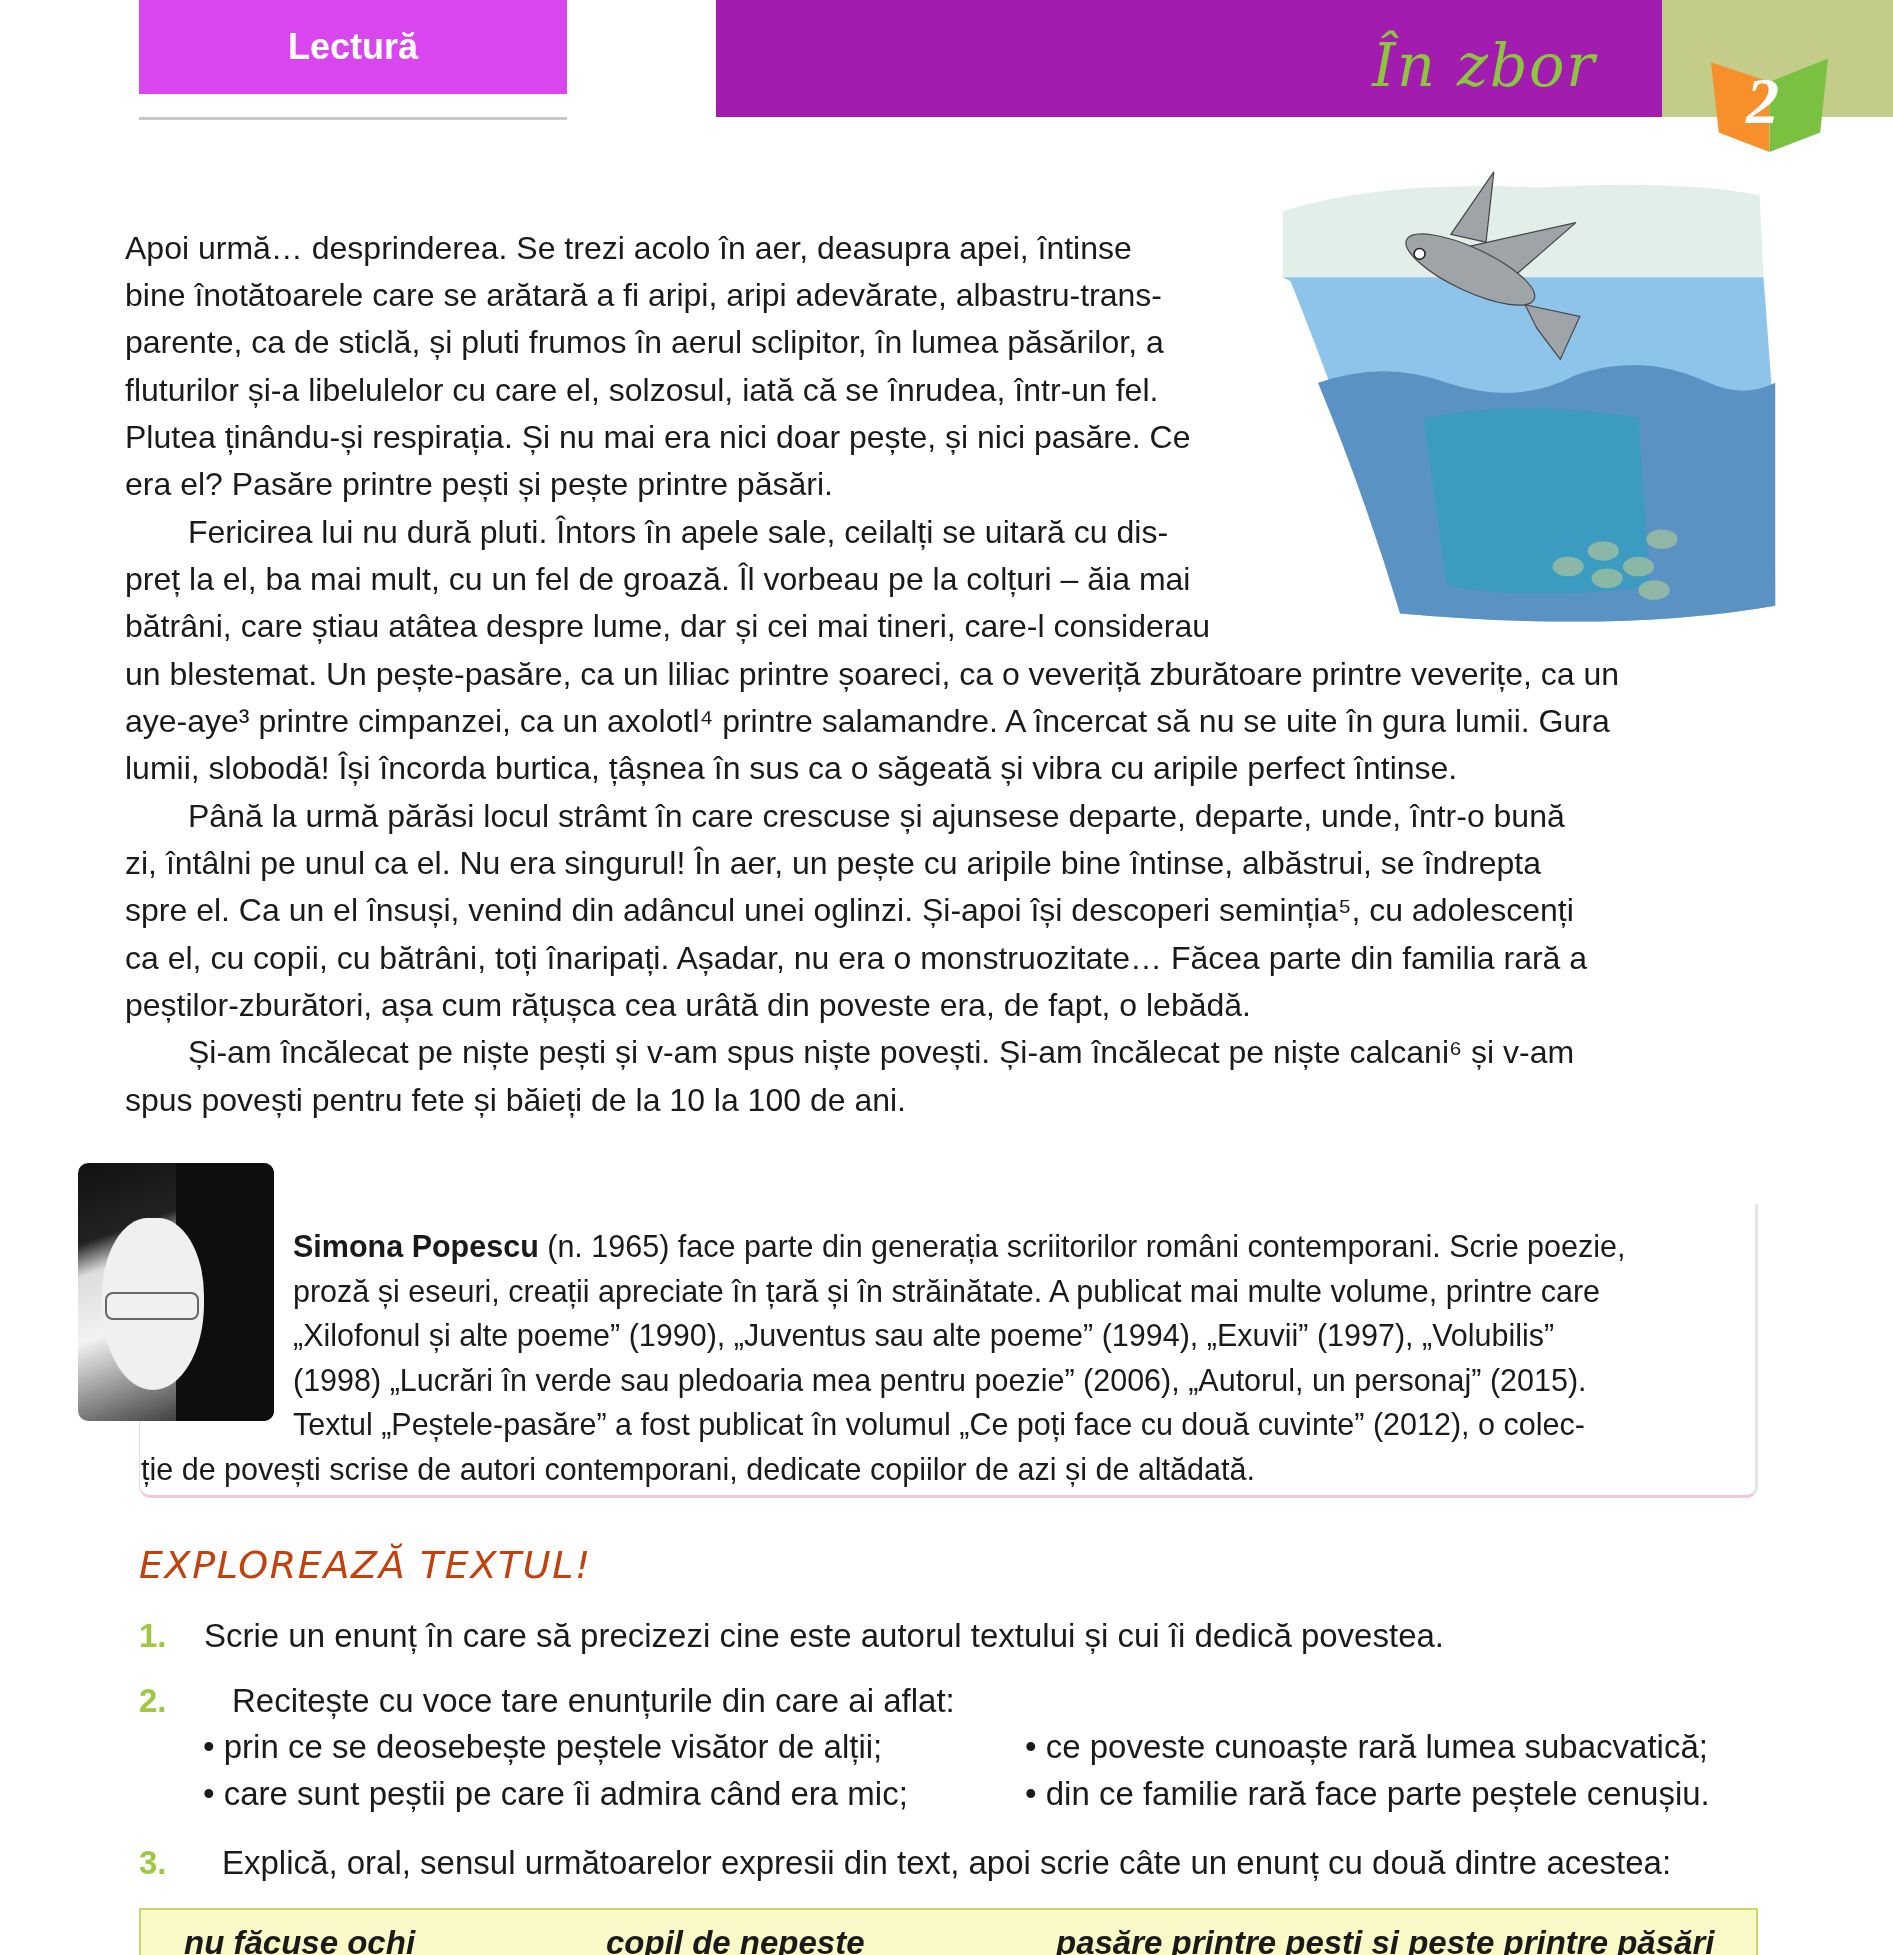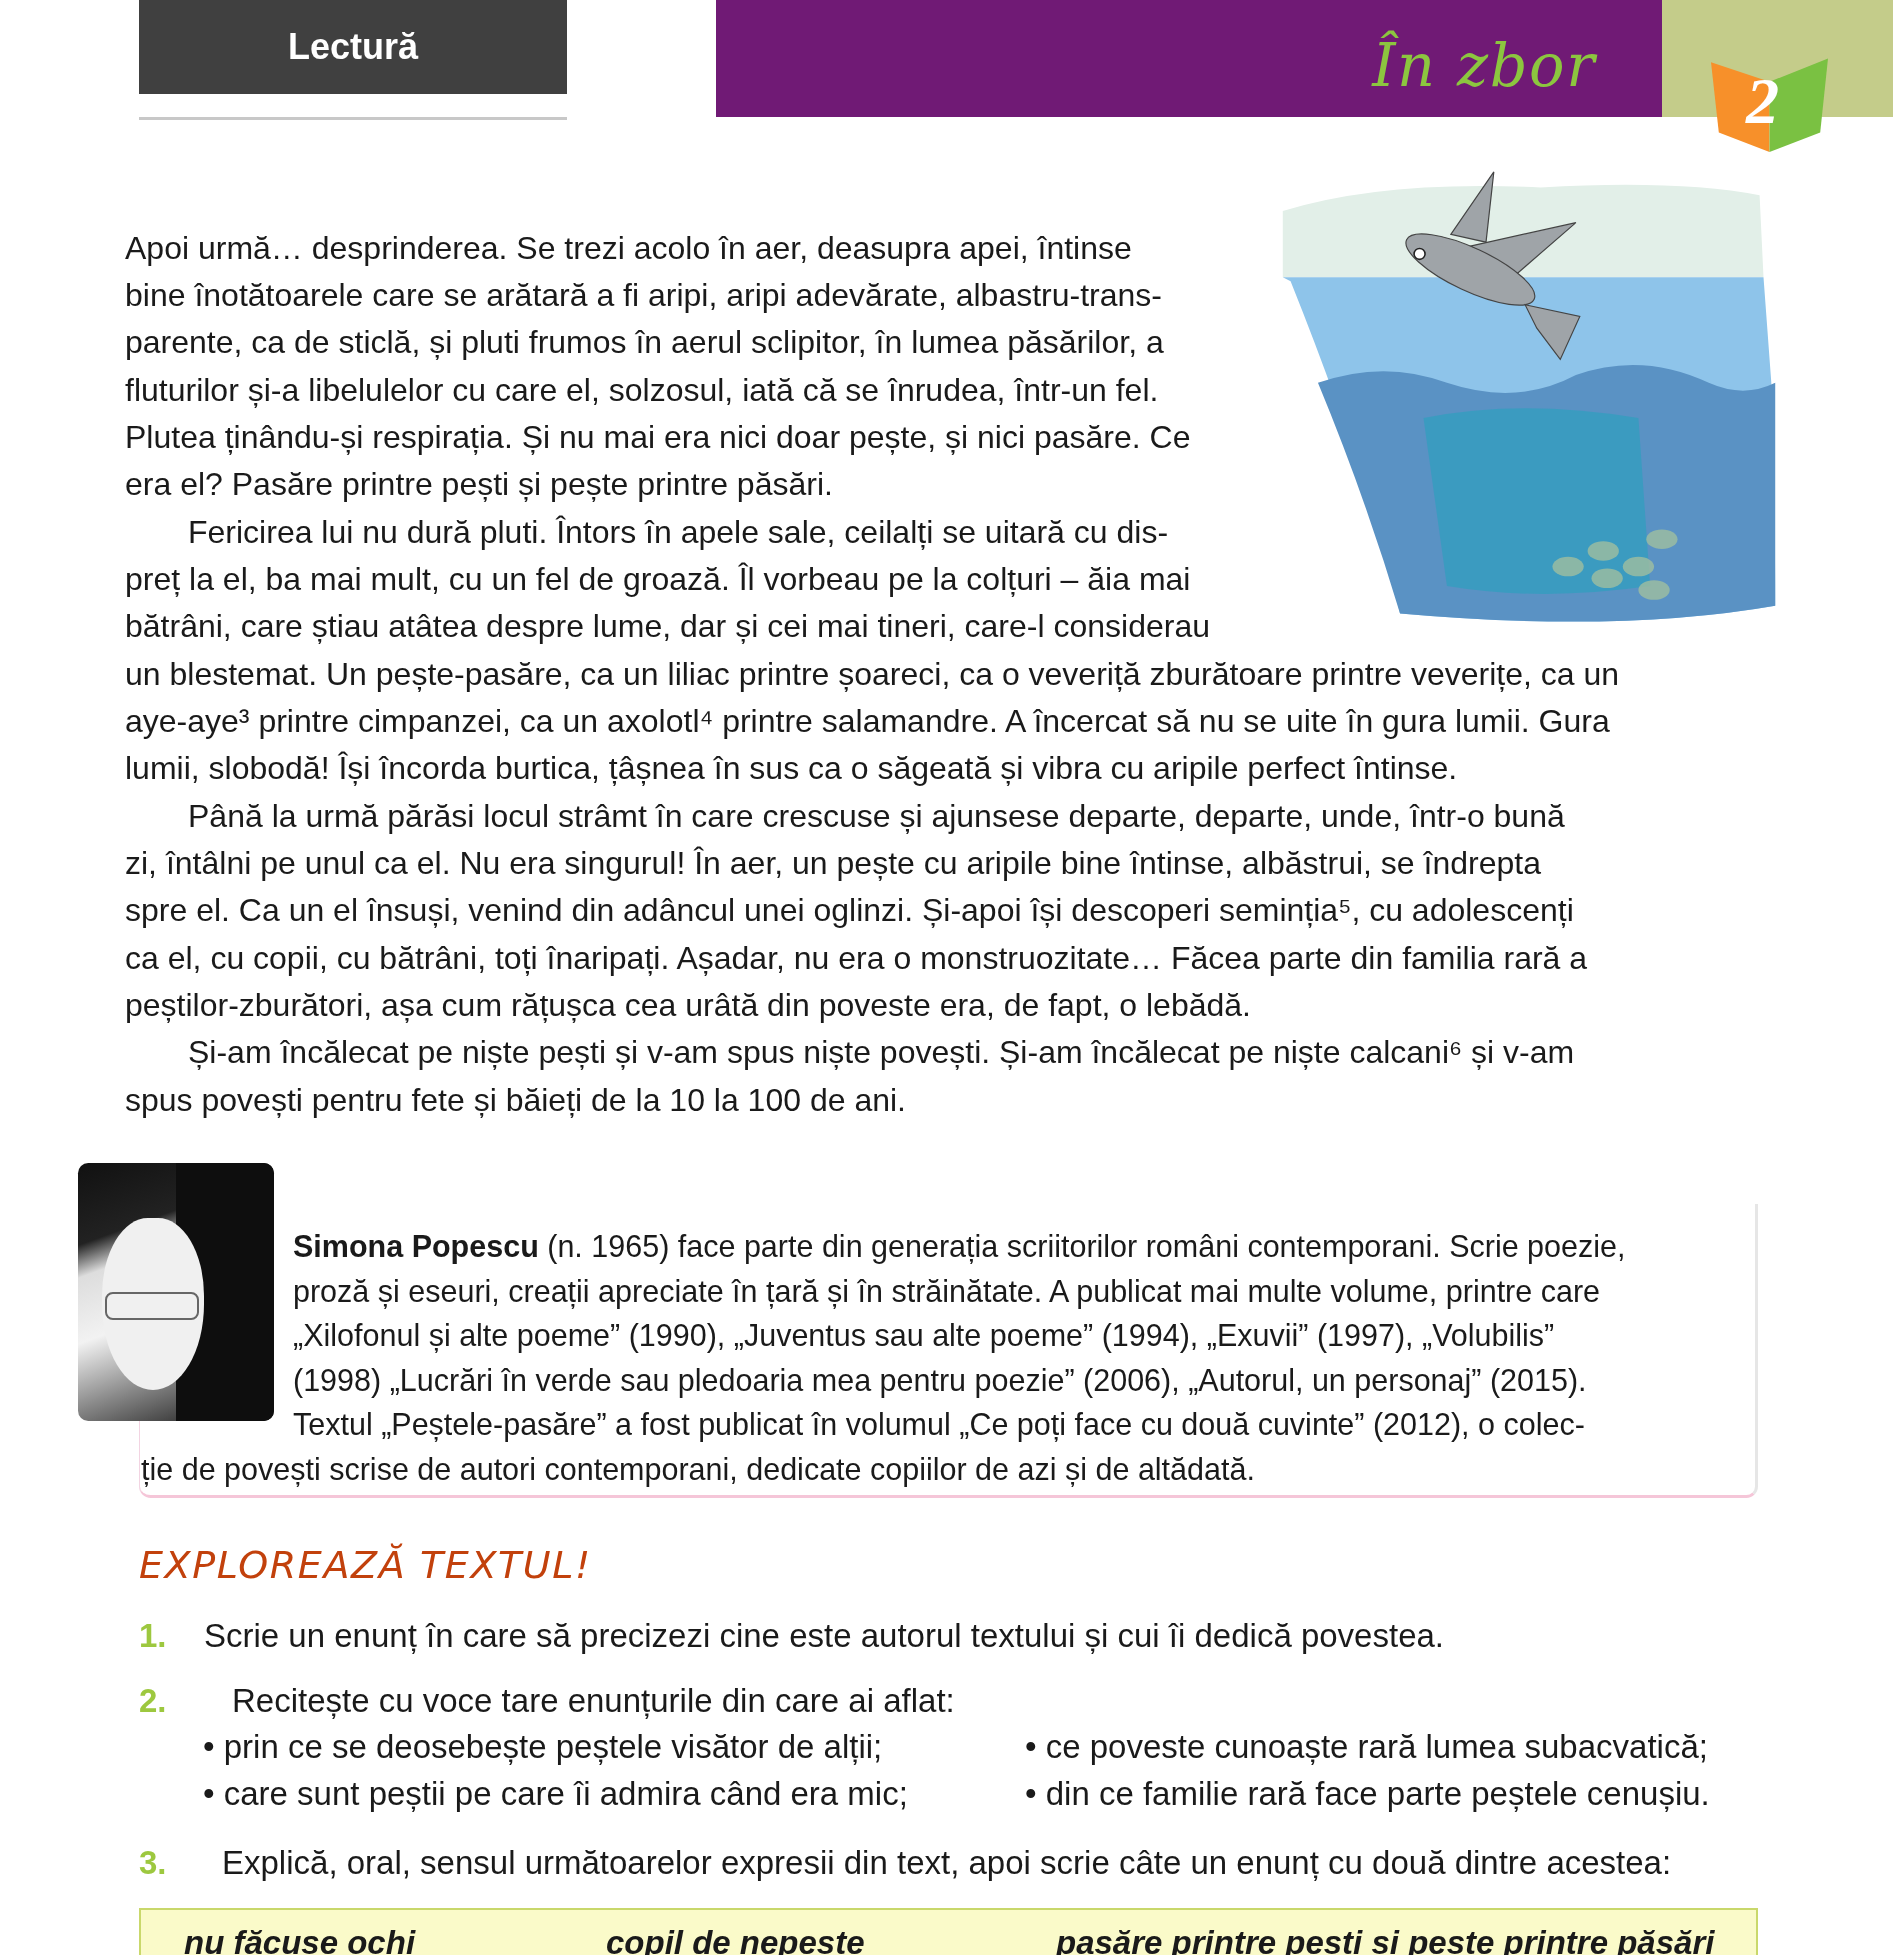--- a/index.html
+++ b/index.html
@@ -1,20 +1,20 @@
 <!DOCTYPE html>
 <html style="font-size:6.3px"><head>
 <meta charset="utf-8">
 <style>
   html,body{margin:0;padding:0;background:#fff;}
   body{width:1894px;height:2402px;position:relative;overflow:hidden;font-family:"Liberation Sans",sans-serif;color:#1a1a1a;}
-  .hdr-left{position:absolute;left:139px;top:0;width:428px;height:94px;background:#404040;display:flex;align-items:center;justify-content:center;}
+  .hdr-left{position:absolute;left:139px;top:0;width:428px;height:94px;background:#d946ef;display:flex;align-items:center;justify-content:center;}
   .hdr-left span{color:#fff;font-weight:bold;font-size:36px;}
   .hdr-left-shadow{position:absolute;left:139px;top:117px;width:428px;height:3.1px;background:#c8c8c8;}
-  .hdr-mid{position:absolute;left:716px;top:0;width:946px;height:117px;background:#701a75;}
+  .hdr-mid{position:absolute;left:716px;top:0;width:946px;height:117px;background:#a21caf;}
   .hdr-mid span{position:absolute;right:66px;top:31px;font-family:"DejaVu Serif",serif;font-style:italic;color:#8cc63f;font-size:59px;letter-spacing:1.6px;}
   .hdr-right{position:absolute;left:1662px;top:0;width:232px;height:117px;background:#c4cc8a;}
   .chap-badge{position:absolute;left:1703px;top:35px;width:133px;height:117px;}
   .illus{position:absolute;left:1267px;top:164px;width:524px;height:469px;}
   .body-text{position:absolute;left:125px;font-size:32px;line-height:47px;white-space:nowrap;}
   .indent{text-indent:63px;}
   .photo{position:absolute;left:78px;top:1163px;width:196px;height:258px;border-radius:10.2px;background:linear-gradient(160deg,#111 0%,#222 25%,#ddd 35%,#f2f2f2 55%,#888 75%,#0a0a0a 100%);overflow:hidden;}
   .photo .face{position:absolute;left:23.5px;top:55px;width:102px;height:172px;border-radius:45% 45% 50% 50%;background:#f0f0f0;}
   .photo .hair{position:absolute;left:98px;top:0;width:98px;height:258px;background:#0e0e0e;border-radius:0 7.8px 7.8px 0;}
   .photo .glasses{position:absolute;left:27px;top:129px;width:90px;height:23.5px;border:2.3px solid #666;border-radius:7.8px;}

